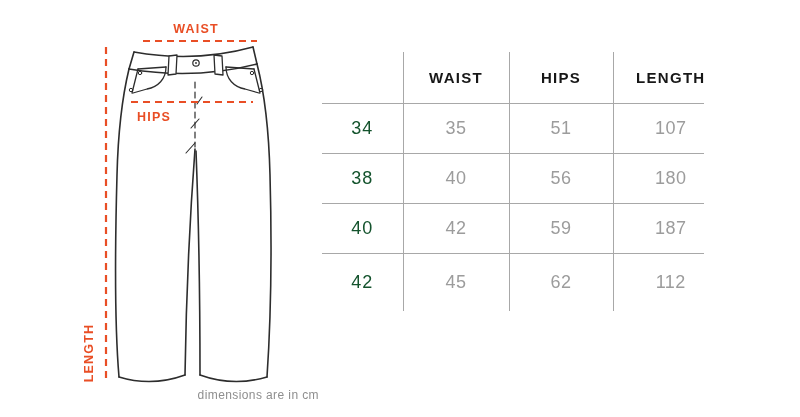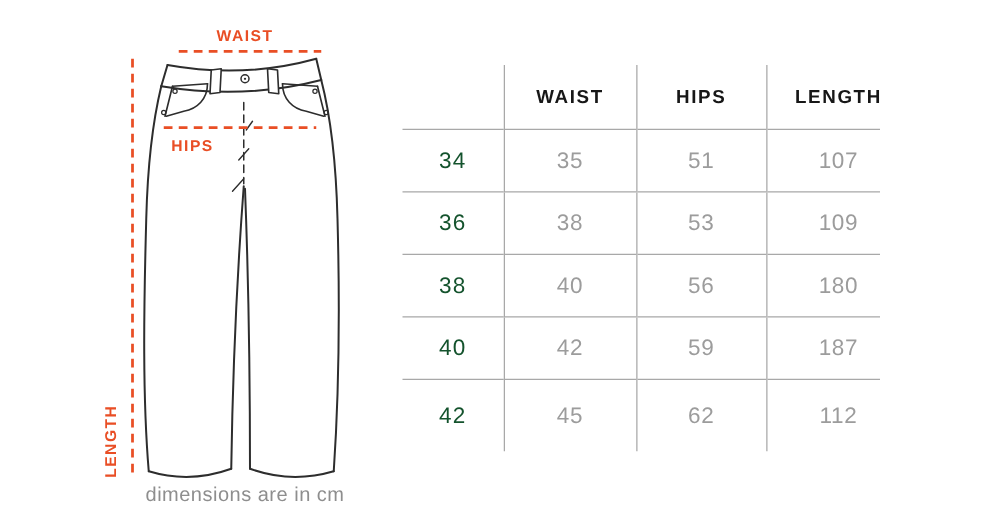--- a/index.html
+++ b/index.html
@@ -19,22 +19,22 @@
     position: absolute;
     left: 0;
     top: 0;
   }
 
   .units-caption {
     position: absolute;
     left: 73px;
     top: 388px;
     width: 246px;
-    text-align: center;
-    font-size: 16px;
+    text-align: right;
+    font-size: 12px;
     letter-spacing: 0.4px;
     color: #8E8E8E;
   }
 
   
   .size-table {
     position: absolute;
     left: 322px;
     top: 52px;
     width: 406px;
@@ -154,26 +154,20 @@
       </tr>
     </thead>
     <tbody>
       <tr>
         <td class="size">34</td>
         <td class="val vline">35</td>
         <td class="val vline">51</td>
         <td class="val vline">107</td>
       </tr>
       <tr>
-        <td class="size">36</td>
-        <td class="val vline">38</td>
-        <td class="val vline">53</td>
-        <td class="val vline">109</td>
-      </tr>
-      <tr>
         <td class="size">38</td>
         <td class="val vline">40</td>
         <td class="val vline">56</td>
         <td class="val vline">180</td>
       </tr>
       <tr>
         <td class="size">40</td>
         <td class="val vline">42</td>
         <td class="val vline">59</td>
         <td class="val vline">187</td>

